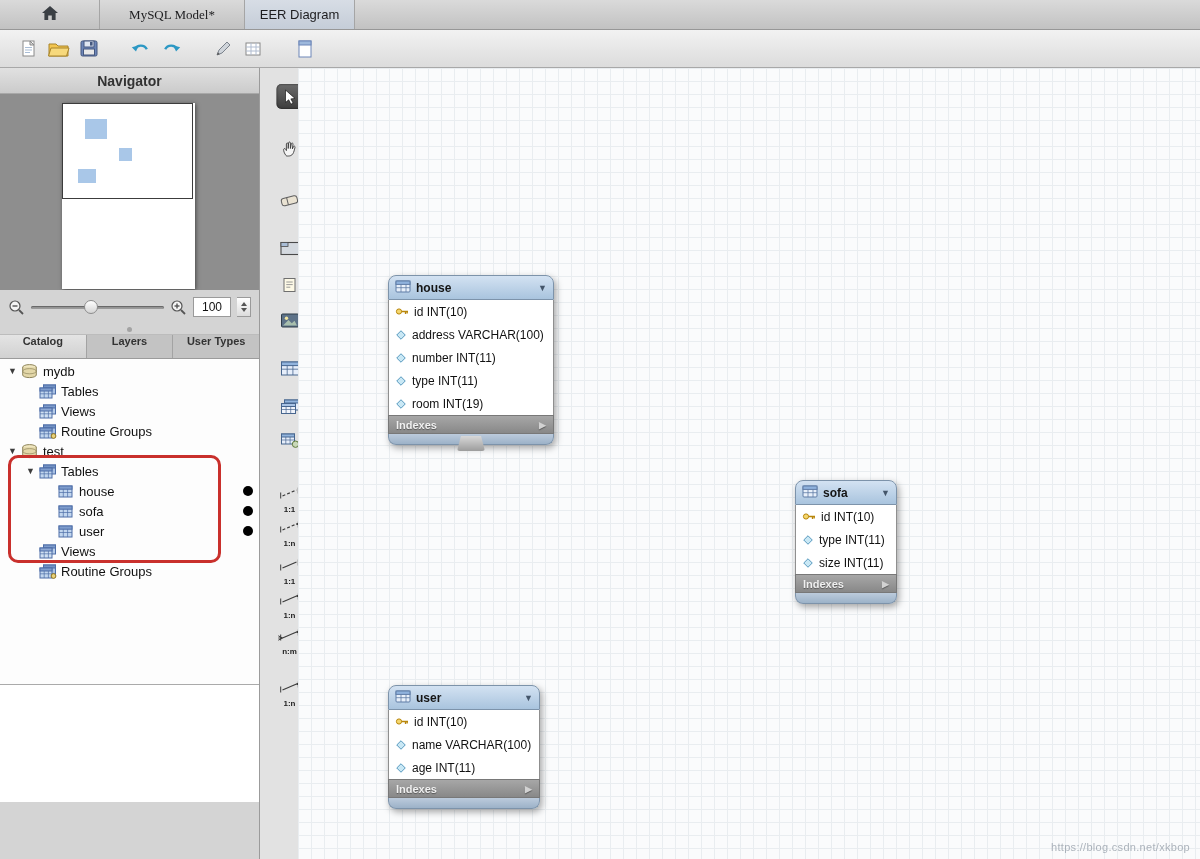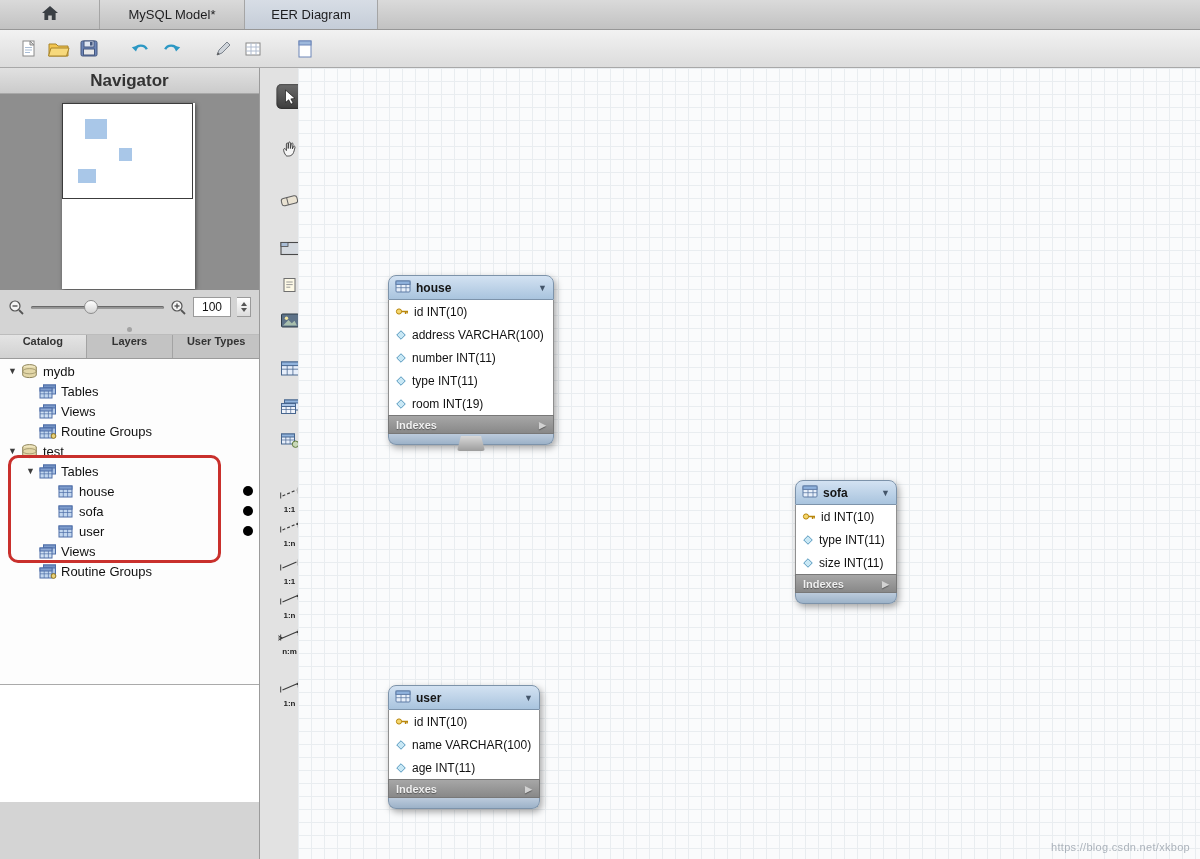--- a/index.html
+++ b/index.html
@@ -7,37 +7,37 @@
   body { font-family:"Liberation Sans", sans-serif; background:#fff; overflow:hidden; }
   #app { position:relative; width:1200px; height:859px; background:#fff; overflow:hidden; }
 
   
   .tabbar { position:absolute; top:0; left:0; right:0; height:30px;
     background:linear-gradient(#dadada,#c2c2c2); border-bottom:1px solid #979797;
     display:flex; align-items:stretch; }
   .tab { display:flex; align-items:center; justify-content:center; gap:6px;
     border-right:1px solid #a5a5a5; font-size:13px; color:#1d1d1f; cursor:default; }
   .tab-home { width:100px; }
-  .tab-model { width:145px; }
-  .tab-diagram { width:133px; }
+  .tab-model { width:145px;font-family:Liberation Serif, serif; }
+  .tab-diagram { width:110px; }
   .tab.active { background:linear-gradient(#d7dde5,#c5cdd8); }
 
   
   .toolbar { position:absolute; top:30px; left:0; right:0; height:38px;
     background:linear-gradient(#f2f2f2,#dcdcdc); border-bottom:1px solid #a8a8a8;
     display:flex; align-items:center; padding-left:14px; }
   .tbtn { width:30px; height:26px; display:flex; align-items:center; justify-content:center; border-radius:4px; }
   .tsep { width:22px; }
 
   
   .sidebar { position:absolute; top:68px; left:0; width:260px; height:791px;
     background:#d4d4d4; border-right:1px solid #9b9b9b; }
   .nav-header { height:26px; background:linear-gradient(#e1e1e1,#cbcbcb);
     border-bottom:1px solid #a8a8a8; display:flex; align-items:center; justify-content:center;
-    font-size:17px; font-weight:bold; color:#333; }
+    font-size:14px; font-weight:bold; color:#333; }
   .minimap { position:relative; height:196px; background:#8e8e8e; overflow:hidden; }
   .mini-page { position:absolute; left:62px; top:9px; width:133px; height:186px;
     background:#fff; box-shadow:1px 1px 4px rgba(0,0,0,.5); }
   .mini-viewport { position:absolute; border:1px solid #3c3c3c; }
   .mini-table { position:absolute; background:#a9c7e8; }
 
   .zoom-row { height:34px; display:flex; align-items:center; padding:0 8px; gap:6px; }
   .zbtn { display:flex; align-items:center; justify-content:center; }
   .slider { position:relative; flex:1; height:14px; }
   .slider-track { position:absolute; left:0; right:0; top:6px; height:3px; background:#9a9a9a;

